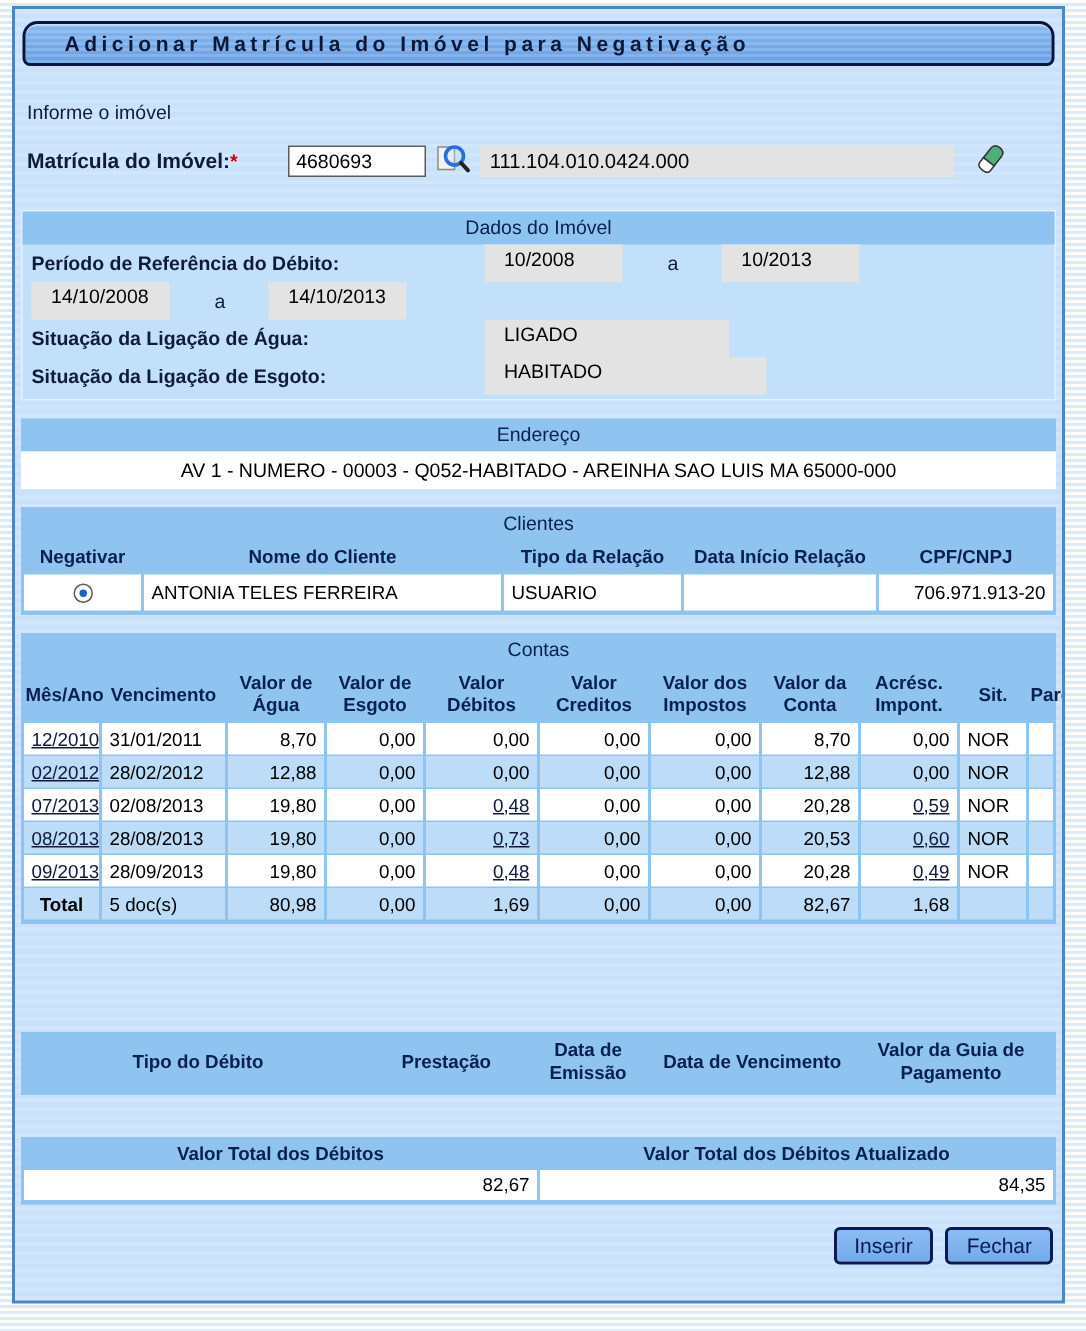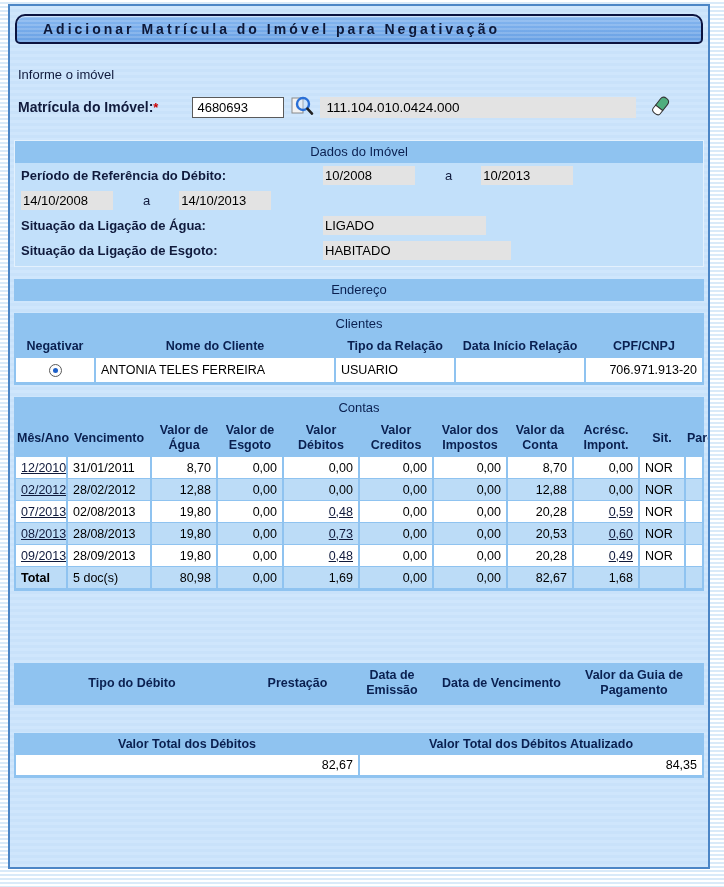--- a/index.html
+++ b/index.html
@@ -52,21 +52,21 @@
   .eraser { margin-left: 12px; }
   
   .section { margin: 0 4px; }
   .sec-head {
     height: 22px; line-height: 22px; text-align: center;
     background: #8fc3f0; color: #0a2050; font-weight: normal; font-size: 13px;
   }
   .dados { margin-top: 21px; background: #c2e0fa; border: 1px solid #e4f1fd; padding-bottom: 3px; }
   .dados-row { display: flex; align-items: center; height: 25px; padding-left: 6px; gap: 24px; }
   .dados-label { width: 278px; font-size: 13px; font-weight: bold; color: #101a3c; }
-  .gbox { background: #e3e3e3; height: 19px; line-height: 19px; font-size: 13px; color: #000; padding: 0 2px; }
+  .gbox { background: #e3e3e3; height: 25px; line-height: 19px; font-size: 13px; color: #000; padding: 0 13px; }
   .gbox.b1 { width: 92px; }
   .gbox.b2 { width: 92px; margin-left: 5px; }
   .gbox.wide1 { width: 163px; }
   .gbox.wide2 { width: 188px; }
   .sep-a { font-size: 13px; color: #101a3c; margin-left: 6px; }
   .endereco { margin-top: 12px; }
   .end-val {
     background: #fff; height: 25px; line-height: 25px; text-align: center;
     font-size: 13px; color: #000;
   }
@@ -77,21 +77,21 @@
   td { font-size: 12.5px; color: #000; height: 21px; padding: 0 5px; vertical-align: middle; overflow: hidden; white-space: nowrap; }
   .cell-w { background: #fff; }
   .cell-b { background: #bcdcf7; }
   .num { text-align: right; }
   .ctr { text-align: center; }
   a.val-link { color: #101a3c; text-decoration: underline; cursor: pointer; }
   .clientes { margin-top: 12px; }
   .clientes td { height: 24px; }
   .contas { margin-top: 12px; }
   .total-row td { background: #bcdcf7; }
-  .total-lbl { font-weight: bold; text-align: left; }
+  .total-lbl { font-weight: bold; text-align: center; }
   .guias { margin-top: 72px; }
   .guias .sec-head { height: 24px; line-height: 24px; }
   .guias th { height: 38px; }
   .totais { margin-top: 28px; }
   .totais th { height: 20px; padding: 2px; }
   .totais td { height: 20px; }
   
   .btn-row { display: flex; justify-content: flex-end; margin: 15px 6px 0 0; gap: 8px; }
   .btn {
     height: 25px; padding: 0 12px;
@@ -157,20 +157,21 @@
       <span class="gbox wide1">LIGADO</span>
     </div>
     <div class="dados-row">
       <span class="dados-label">Situação da Ligação de Esgoto:</span>
       <span class="gbox wide2">HABITADO</span>
     </div>
   </div>
 
   <div class="section endereco">
     <div class="sec-head">Endereço</div>
+    <div class="end-val">AV 1 - NUMERO - 00003 - Q052-HABITADO - AREINHA SAO LUIS MA 65000-000</div>
   </div>
 
   <div class="section clientes blue-table-wrap">
     <div class="sec-head">Clientes</div>
     <table>
       <colgroup>
           <col style="width:78px">
           <col style="width:238px">
           <col style="width:118px">
           <col style="width:128px">
@@ -346,14 +347,18 @@
       </thead>
       <tbody>
         <tr>
           <td class="cell-w num">82,67</td>
           <td class="cell-w num">84,35</td>
         </tr>
       </tbody>
     </table>
   </div>
 
+  <div class="btn-row">
+    <button class="btn">Inserir</button>
+    <button class="btn">Fechar</button>
+  </div>
 
 </div>
 
 </body></html>

